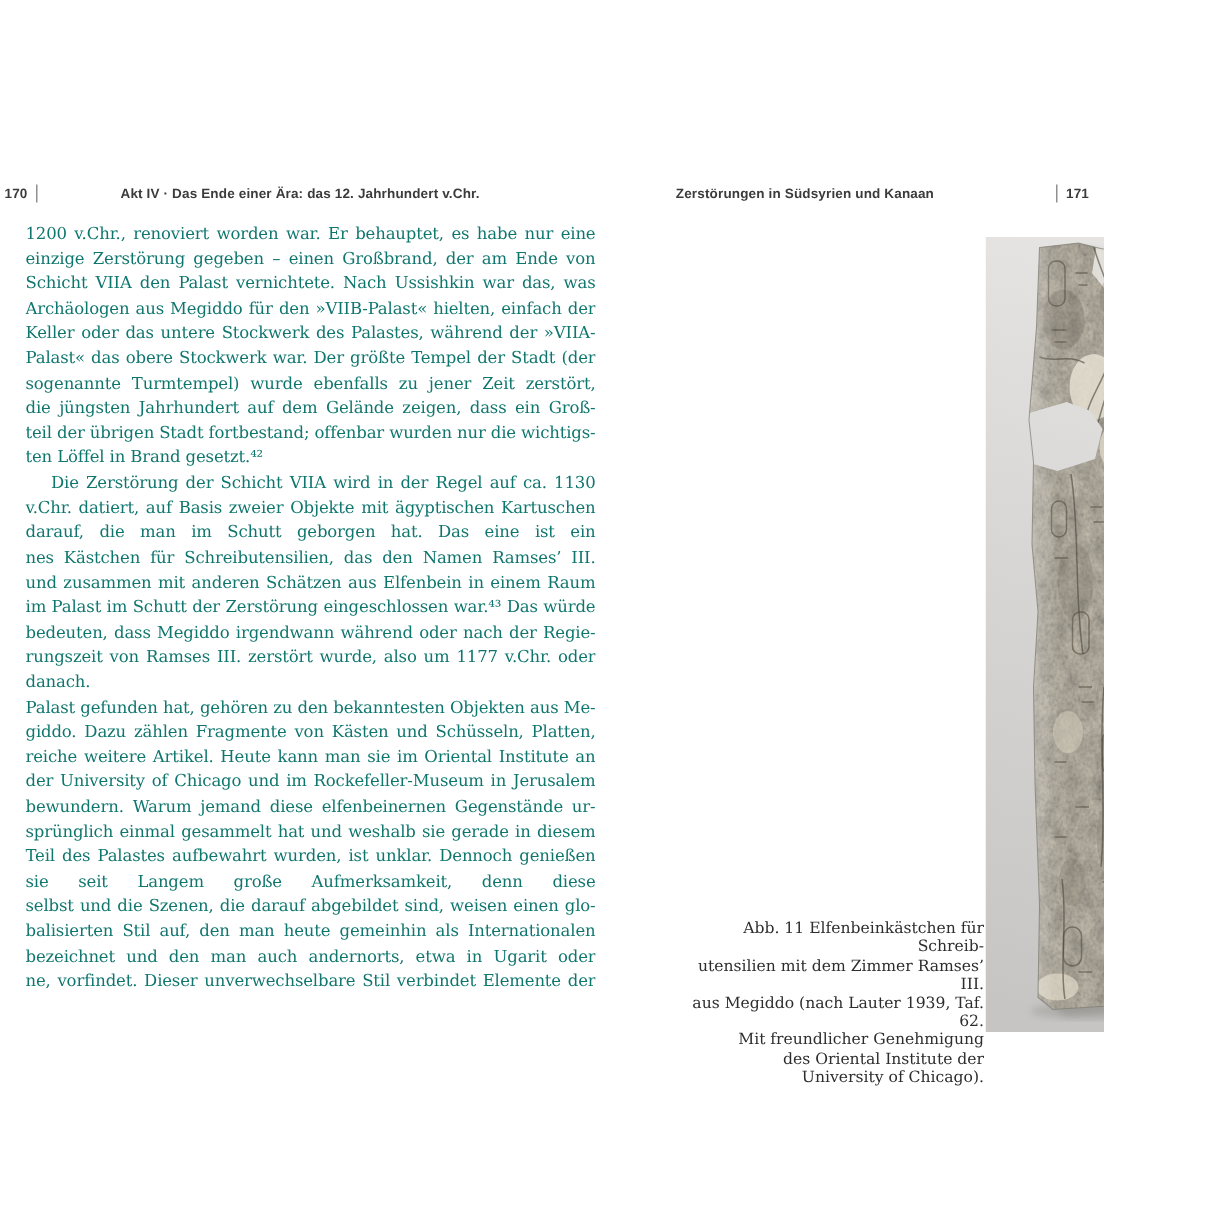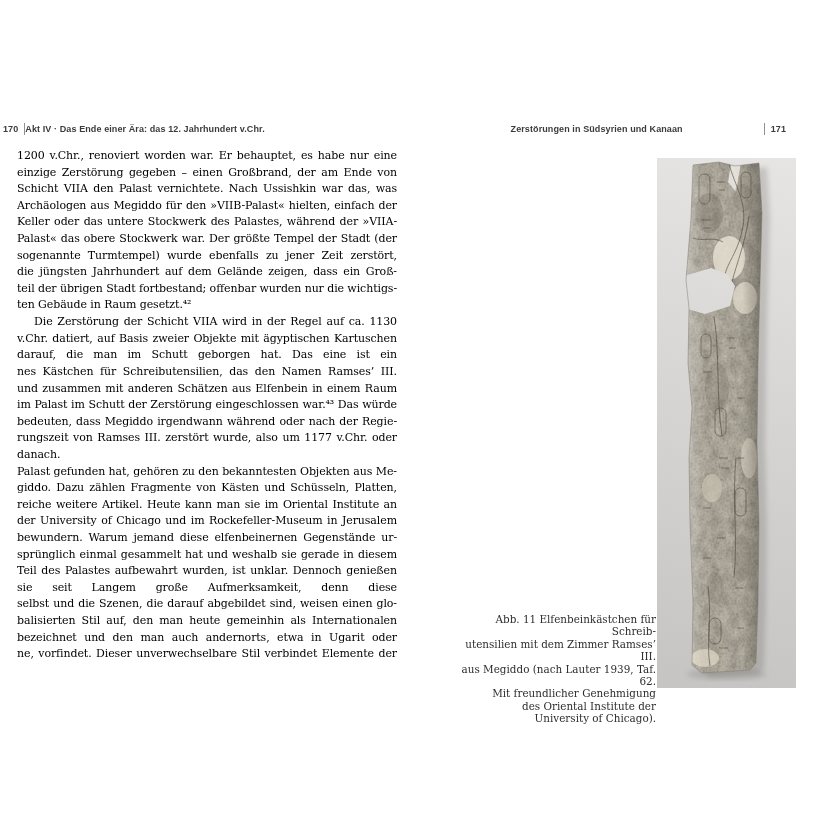--- a/index.html
+++ b/index.html
@@ -1,30 +1,30 @@
 <!DOCTYPE html>
 <html><head>
 <meta charset="utf-8">
 <style>
   html,body{margin:0;padding:0;background:#ffffff;}
-  .spread{position:relative;width:796px;height:816px;background:#ffffff;overflow:hidden;
+  .spread{position:relative;width:736px;height:816px;background:#ffffff;overflow:hidden;
           font-family:"DejaVu Serif", serif;}
   
   .hdr{position:absolute;top:123px;display:flex;align-items:center;
        font-family:"Liberation Sans", sans-serif;font-weight:700;font-size:9px;
        color:#3b3b3b;letter-spacing:.1px;white-space:nowrap;}
   .hdr-left{left:3px;}
   .hdr-right{right:10px;}
   .vbar{display:inline-block;width:1px;height:12px;background:#909090;}
   .hdr-left .vbar{margin-left:6px;}
-  .hdr-left .htitle{}
+  .hdr-left .htitle{margin-left:55px;}
   .hdr-right .vbar{margin-left:81px;}
   .hdr-right .pagenum{margin-left:6px;}
   
-  .bodycol{position:absolute;left:17px;top:148px;width:380px;color:#000000;}
+  .bodycol{position:absolute;left:17px;top:148px;width:380px;color:#0f766e;}
   .line{font-size:11px;line-height:16.62px;height:16.62px;overflow:hidden;
         text-align:justify;text-align-last:justify;letter-spacing:-.1px;}
   .line.end{text-align-last:left;}
   .line.indent{padding-left:17px;}
   
   .photo{position:absolute;left:657px;top:158px;width:150px;height:530px;margin:0;padding:0;}
   .caption{position:absolute;left:455px;top:613px;width:201px;text-align:right;color:#2d2d2d;margin:0;}
   .cap-line{font-size:10.4px;line-height:12.4px;text-align:right;}
 </style>
 </head>
@@ -47,21 +47,21 @@
   <div class="bodycol" id="bodycol">
       <div class="line">1200 v.Chr., renoviert worden war. Er behauptet, es habe nur eine</div>
       <div class="line">einzige Zerstörung gegeben – einen Großbrand, der am Ende von</div>
       <div class="line">Schicht VIIA den Palast vernichtete. Nach Ussishkin war das, was die</div>
       <div class="line">Archäologen aus Megiddo für den »VIIB-Palast« hielten, einfach der</div>
       <div class="line">Keller oder das untere Stockwerk des Palastes, während der »VIIA-</div>
       <div class="line">Palast« das obere Stockwerk war. Der größte Tempel der Stadt (der</div>
       <div class="line">sogenannte Turmtempel) wurde ebenfalls zu jener Zeit zerstört, aber</div>
       <div class="line">die jüngsten Jahrhundert auf dem Gelände zeigen, dass ein Groß-</div>
       <div class="line">teil der übrigen Stadt fortbestand; offenbar wurden nur die wichtigs-</div>
-      <div class="line end">ten Gebäude in Raum gesetzt.⁴²</div>
+      <div class="line end">ten Löffel in Brand gesetzt.⁴²</div>
       <div class="line indent">Die Zerstörung der Schicht VIIA wird in der Regel auf ca. 1130</div>
       <div class="line">v.Chr. datiert, auf Basis zweier Objekte mit ägyptischen Kartuschen</div>
       <div class="line">darauf, die man im Schutt geborgen hat. Das eine ist ein elfenbeiner-</div>
       <div class="line">nes Kästchen für Schreibutensilien, das den Namen Ramses’ III. trägt</div>
       <div class="line">und zusammen mit anderen Schätzen aus Elfenbein in einem Raum</div>
       <div class="line">im Palast im Schutt der Zerstörung eingeschlossen war.⁴³ Das würde</div>
       <div class="line">bedeuten, dass Megiddo irgendwann während oder nach der Regie-</div>
       <div class="line">rungszeit von Ramses III. zerstört wurde, also um 1177 v.Chr. oder</div>
       <div class="line end">danach.</div>
       <div class="line">Palast gefunden hat, gehören zu den bekanntesten Objekten aus Me-</div>

